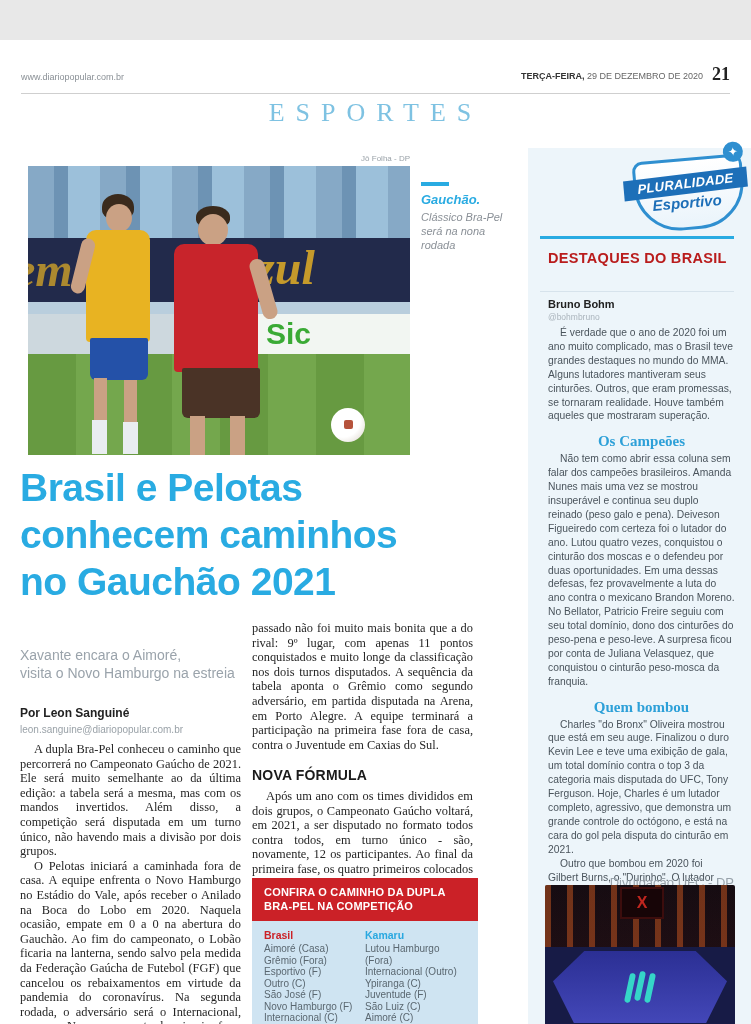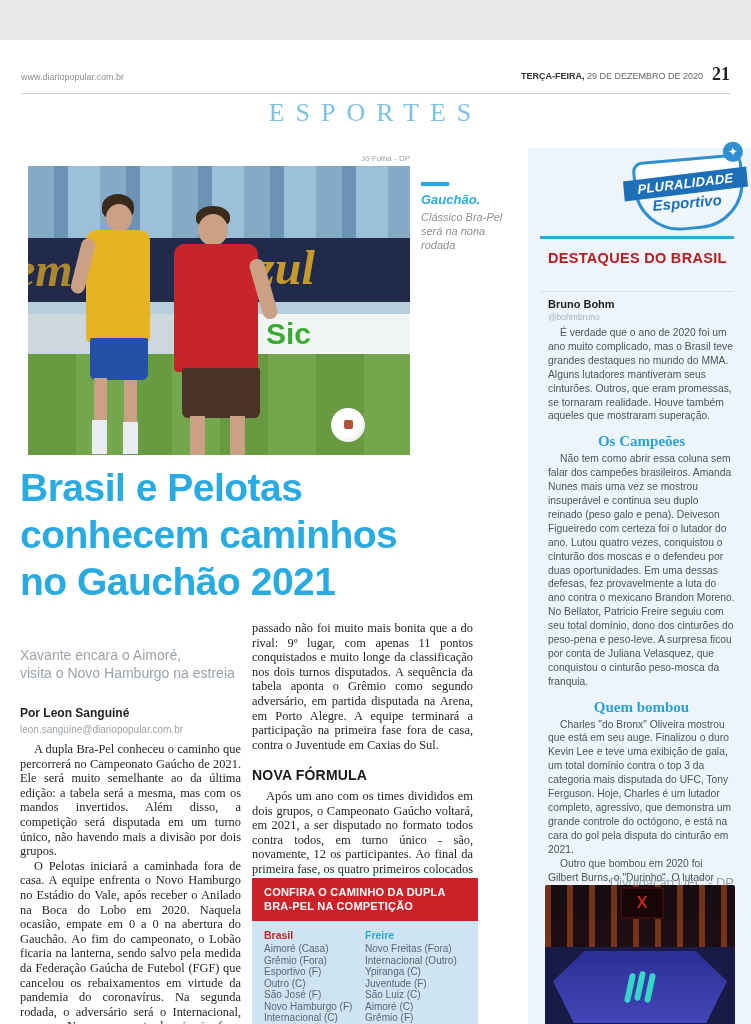--- a/index.html
+++ b/index.html
@@ -213,23 +213,23 @@
           <li>São José (F)</li>
           <li>Novo Hamburgo (F)</li>
           <li>Internacional (C)</li>
           <li>Ypiranga (F)</li>
           <li>Pelotas (C)</li>
           <li>São Luiz (C)</li>
           <li>Juventude (F)</li>
         </ul>
       </div>
       <div class="sched-colm">
-        <div class="sched-team pelotas">Freire</div>
+        <div class="sched-team pelotas">Kamaru</div>
         <ul>
-          <li>Novo Freitas (Fora)</li>
+          <li>Lutou Hamburgo (Fora)</li>
           <li>Internacional (Outro)</li>
           <li>Ypiranga (C)</li>
           <li>Juventude (F)</li>
           <li>São Luiz (C)</li>
           <li>Aimoré (C)</li>
           <li>Grêmio (F)</li>
           <li>Esportivo (C)</li>
           <li>Brasil (F)</li>
           <li>São José (F)</li>
 

